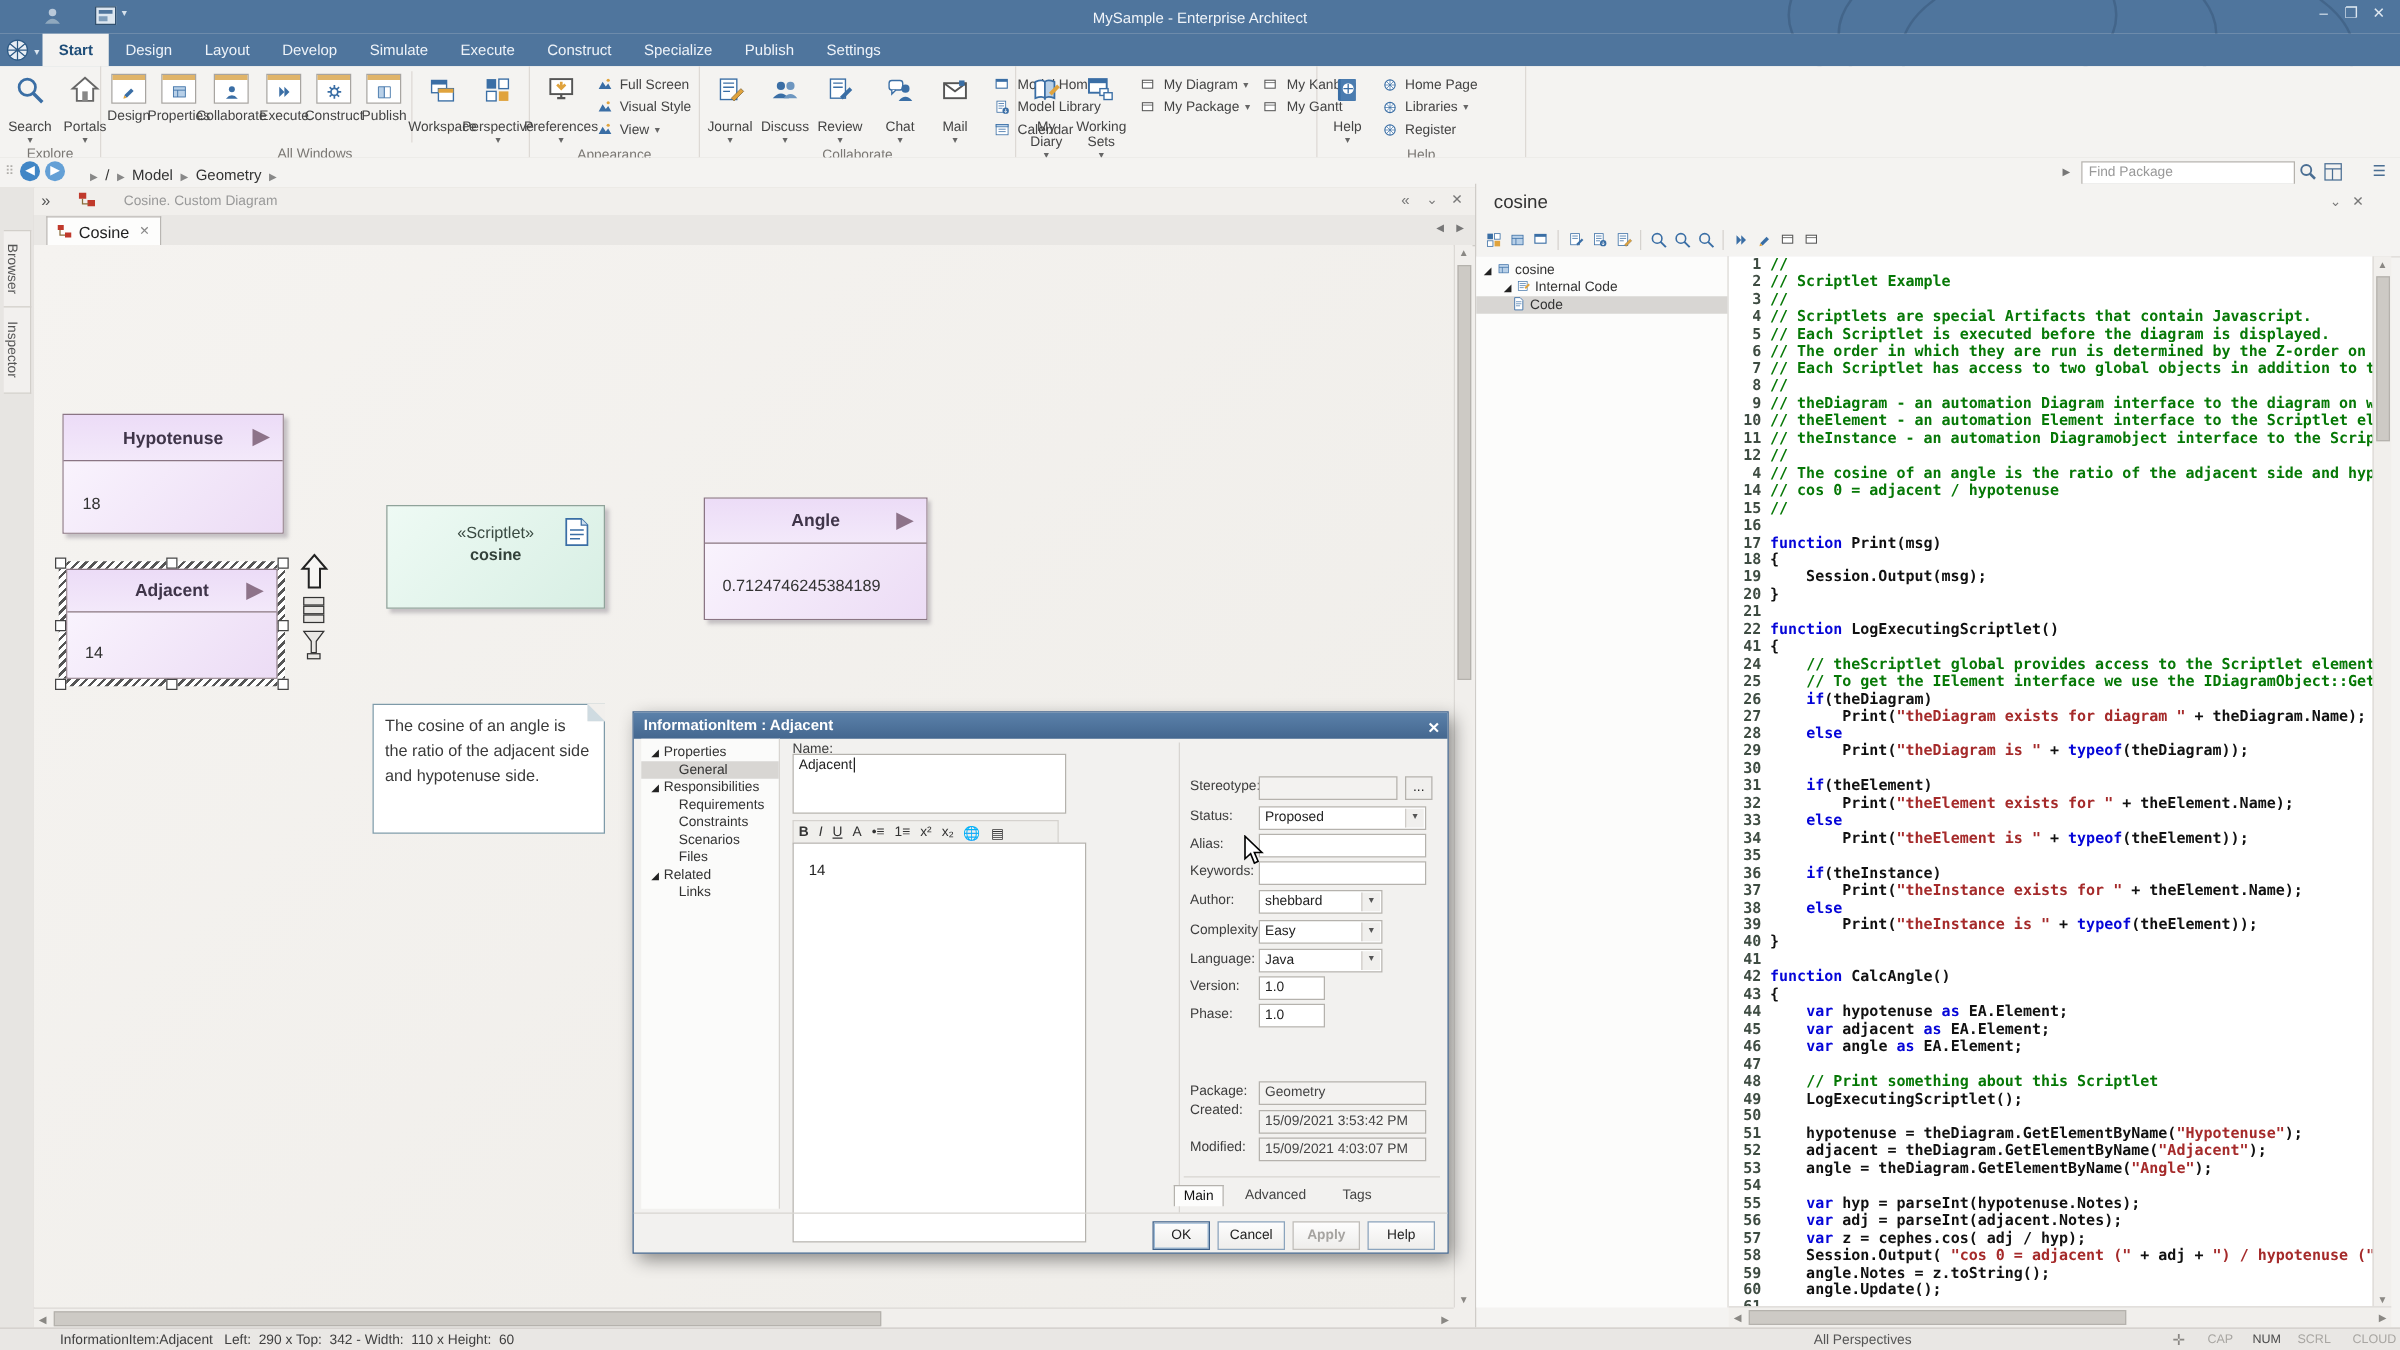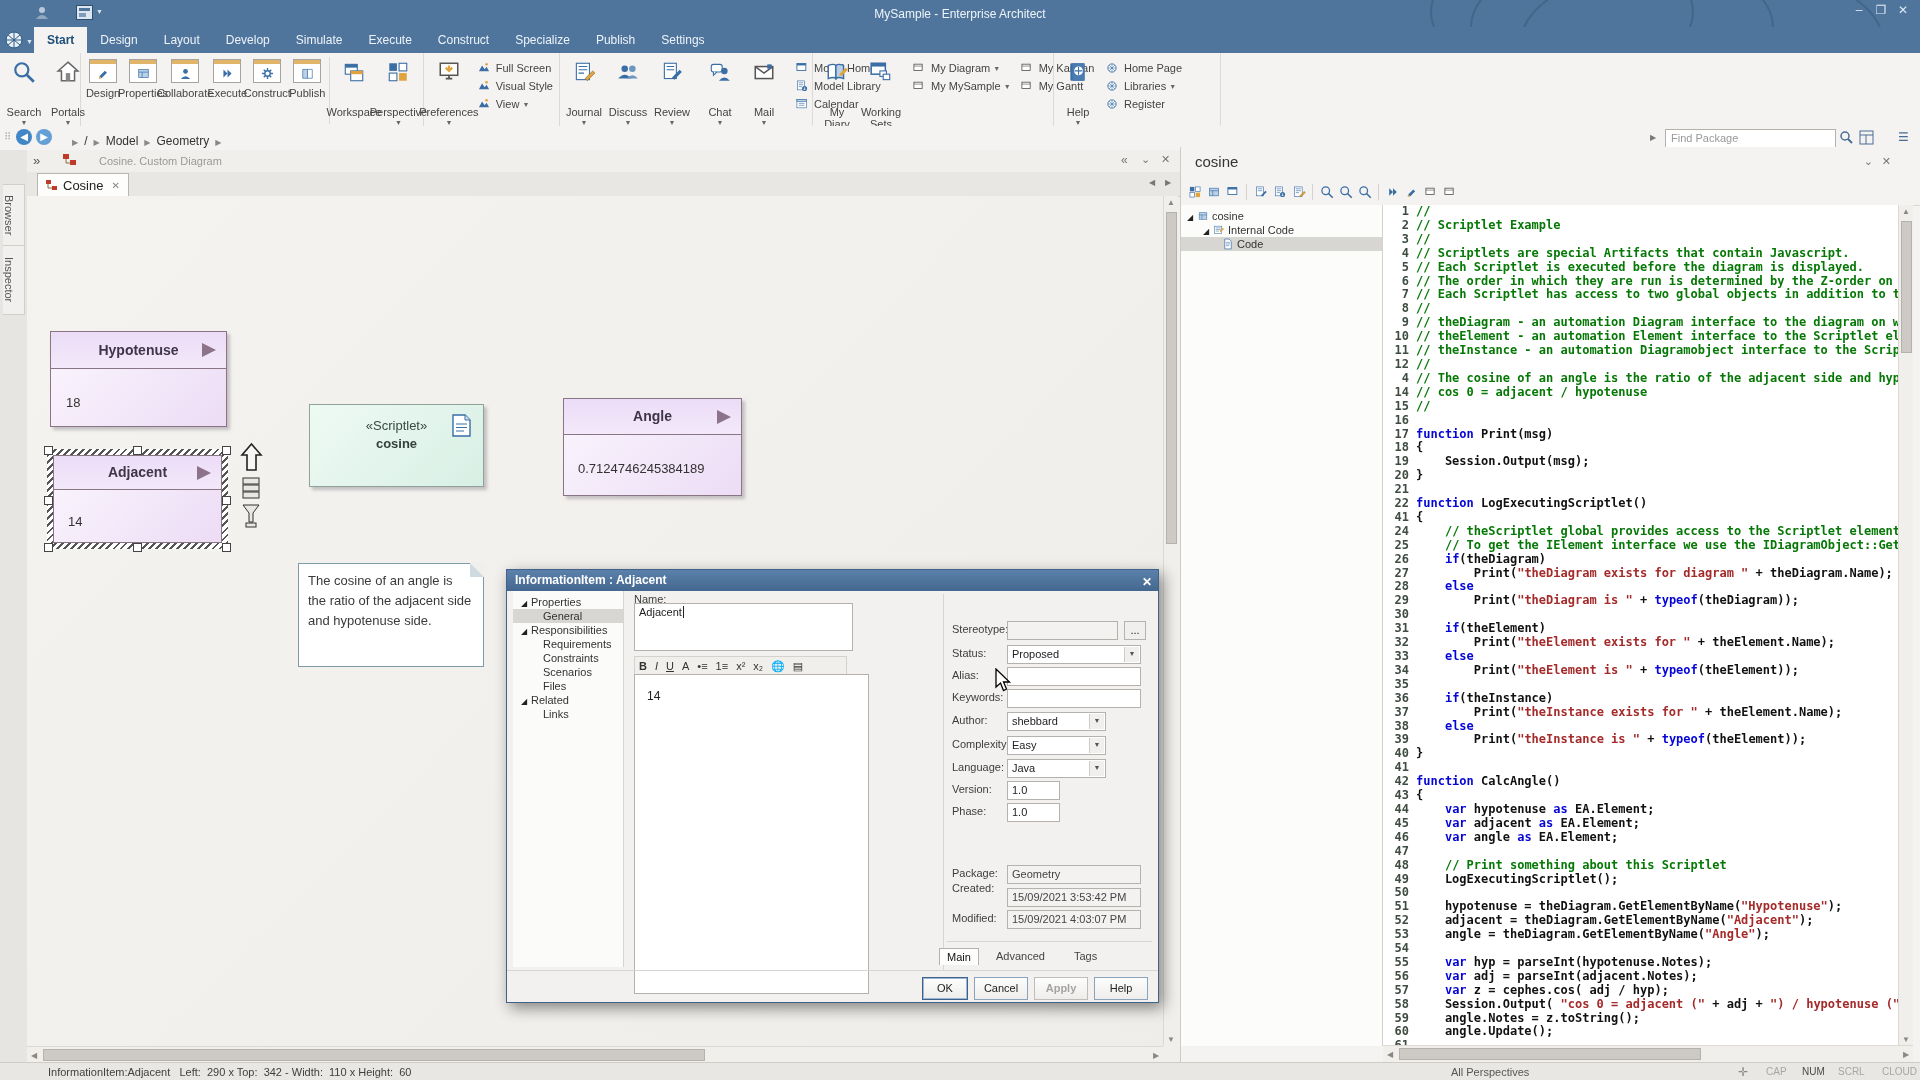--- a/index.html
+++ b/index.html
@@ -20,21 +20,21 @@
   #persp{position:absolute;right:100px;top:31px;font-size:12px;color:#e3ebf4;}
   #userbox{position:absolute;right:28px;top:31px;font-size:12px;color:#e3ebf4;}
   
   #ribbon{left:0;top:53px;width:1920px;height:73px;background:#f4f3f1;border-bottom:1px solid #d8d5d1;display:flex;}
   .grp{display:flex;flex-direction:column;border-right:1px solid #ddd9d5;height:73px;flex:0 0 auto;}
   .grp-items{flex:1;display:flex;align-items:stretch;padding:2px 2px 0 2px;}
   .grp-label{height:15px;line-height:14px;text-align:center;font-size:11px;color:#7a7773;}
   .bigbtn{display:flex;flex-direction:column;align-items:center;justify-content:flex-start;
           padding:3px 3px 0 3px;min-width:38px;cursor:default;}
   .bigbtn .bicon{height:28px;display:flex;align-items:center;justify-content:center;}
-  .bigbtn .blabel{font-size:11px;color:#444;text-align:center;line-height:12px;margin-top:20px;}
+  .bigbtn .blabel{font-size:11px;color:#444;text-align:center;line-height:12px;margin-top:10px;}
   .bigbtn .barrow{font-size:7px;color:#666;margin-top:1px;}
   .medbtn{display:flex;flex-direction:column;align-items:center;padding:4px 3px 0 3px;min-width:34px;cursor:default;}
   .medbox{width:26px;height:22px;background:#fff;border:1px solid #a8a5a1;position:relative;}
   .medbox .tan{position:absolute;left:0;top:0;right:0;height:4px;background:#e0b469;}
   .medbox .gly{position:absolute;left:0;top:4px;right:0;bottom:0;display:flex;align-items:center;justify-content:center;}
   .medbtn .blabel{font-size:11px;color:#444;margin-top:4px;}
   .stackcol{display:flex;flex-direction:column;justify-content:flex-start;padding:4px 4px;}
   .stackitem{display:flex;align-items:center;height:18px;font-size:11px;color:#444;white-space:nowrap;cursor:default;}
   .stackitem .sic{width:16px;height:14px;margin-right:4px;display:flex;align-items:center;justify-content:center;}
   .stackitem .sarrow{font-size:7px;color:#666;margin-left:3px;}
@@ -482,21 +482,21 @@
               <span>My Diagram</span>
               <span class="sarrow">▼</span>
             </div>
             <div class="stackitem">
               <span class="sic">
                 <svg width="14" height="14" viewBox="0 0 22 22">
                   <rect x="3" y="5" width="13" height="10" fill="#fff" stroke="#555" stroke-width="1.3"></rect>
                   <path d="M3 8 h13" stroke="#555"></path>
                 </svg>
               </span>
-              <span>My MySample</span>
+              <span>My Package</span>
               <span class="sarrow">▼</span>
             </div>
           </div>
           <div class="stackcol">
             <div class="stackitem">
               <span class="sic">
                 <svg width="14" height="14" viewBox="0 0 22 22">
                   <rect x="3" y="5" width="13" height="10" fill="#fff" stroke="#555" stroke-width="1.3"></rect>
                   <path d="M3 8 h13" stroke="#555"></path>
                 </svg>
@@ -811,21 +811,21 @@
     <div id="rp-tree">
         <div class="rpt-row" style="padding-left: 6px;"><span class="dt-tri">◢</span><span style="display:inline-block;vertical-align:-2px;margin-right:3px;"><svg width="12" height="12" viewBox="0 0 22 22">
               <rect x="4" y="5" width="14" height="12" fill="#b8d0e8" stroke="#3a6ea5"></rect>
               <path d="M4 9 h14 M9 9 v8" stroke="#3a6ea5"></path>
             </svg></span><span>cosine</span></div>
         <div class="rpt-row" style="padding-left: 22px;"><span class="dt-tri">◢</span><span style="display:inline-block;vertical-align:-2px;margin-right:3px;"><svg width="12" height="12" viewBox="0 0 22 22">
               <rect x="3" y="4" width="13" height="13" fill="#fff" stroke="#3a6ea5"></rect>
               <path d="M5 7 h9 M5 10 h9 M5 13 h6" stroke="#3a6ea5"></path>
               <path d="M12 13 L18 7 L20 9 L14 15 Z" fill="#e0a33d"></path>
             </svg></span><span>Internal Code</span></div>
-        <div class="rpt-row sel" style="padding-left: 31px;"><span style="display:inline-block;width:10px;"></span><span style="display:inline-block;vertical-align:-2px;margin-right:3px;"><svg width="12" height="12" viewBox="0 0 22 22">
+        <div class="rpt-row sel" style="padding-left: 18px;"><span style="display:inline-block;width:10px;"></span><span style="display:inline-block;vertical-align:-2px;margin-right:3px;"><svg width="12" height="12" viewBox="0 0 22 22">
               <path d="M5 2 H13 L17 6 V20 H5 Z" fill="#fff" stroke="#3a6ea5" stroke-width="1.3"></path>
               <path d="M7 8 h8 M7 11 h8 M7 14 h6" stroke="#3a6ea5"></path>
             </svg></span><span>Code</span></div>
       </div>
     <div id="rp-code">
         <div class="cl"><span class="num">1</span><span class="tc">//</span></div>
         <div class="cl"><span class="num">2</span><span class="tc">// Scriptlet Example</span></div>
         <div class="cl"><span class="num">3</span><span class="tc">//</span></div>
         <div class="cl"><span class="num">4</span><span class="tc">// Scriptlets are special Artifacts that contain Javascript.</span></div>
         <div class="cl"><span class="num">5</span><span class="tc">// Each Scriptlet is executed before the diagram is displayed.</span></div>

